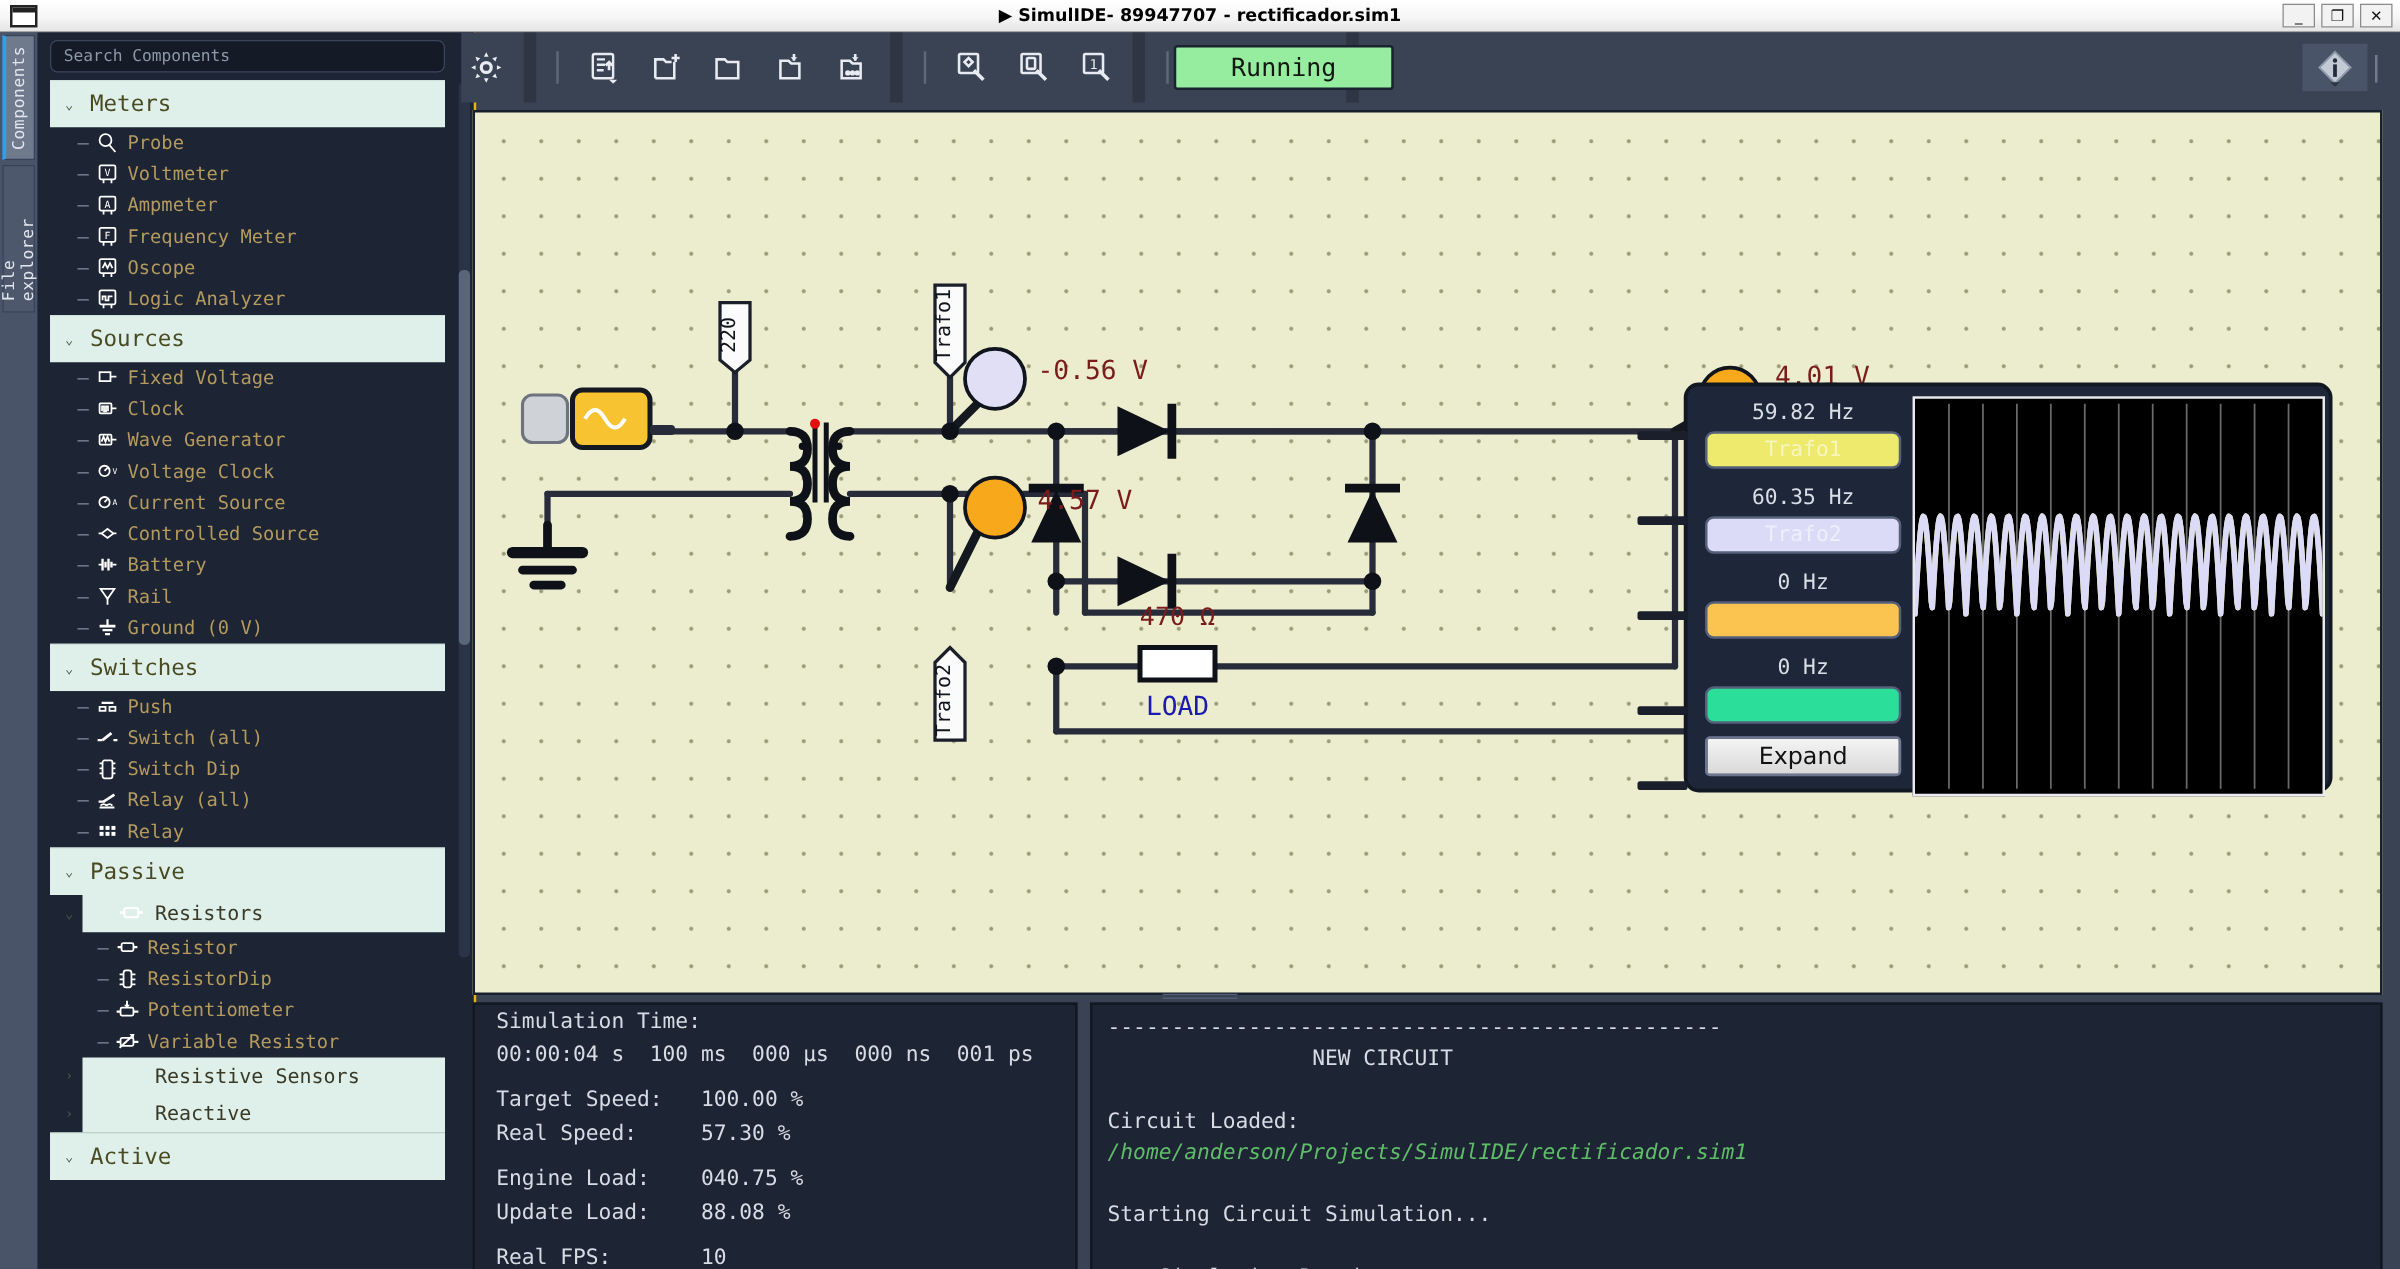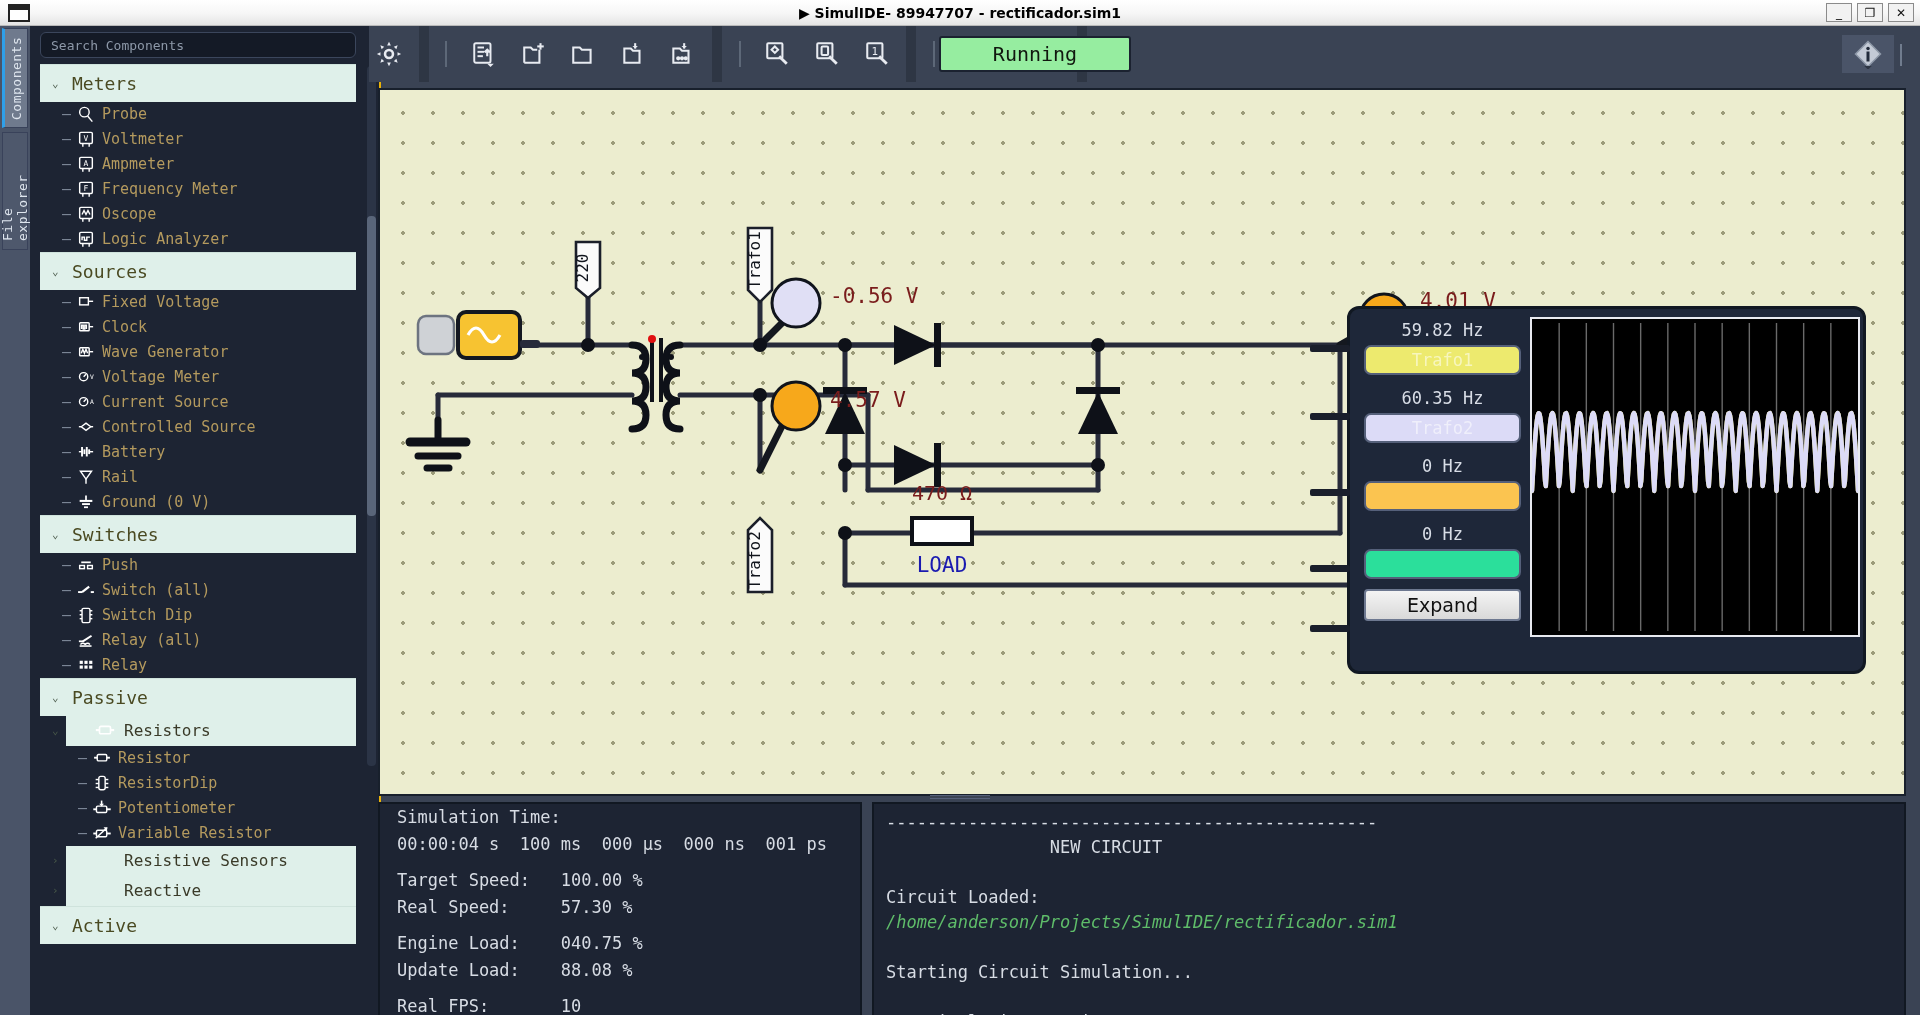--- a/index.html
+++ b/index.html
@@ -83,41 +83,41 @@
 
   
   .toolbar{position:absolute; left:369px; top:0; width:1551px; height:56px; background:#3a4354;}
   .tbtn{
     width:38px;height:38px; margin:9px 1px; display:inline-flex; align-items:center; justify-content:center;
     vertical-align:top; cursor:default;
   }
   .tsep{display:inline-block; width:2px; height:26px; background:#5d6878; margin:15px 7px; vertical-align:top;}
   .tgroupdiv{display:inline-block;width:10px;height:56px;background:#2e3644;vertical-align:top;}
   .runbox{
-    position:absolute; left:570px; top:10px; width:192px; height:36px;
+    position:absolute; left:570px; top:10px; width:176px; height:36px;
     background:#96eda0; border:2px solid #1b2230; border-radius:3px;
     display:flex; align-items:center; justify-content:center;
     font-size:20px; color:#11180f; font-family:"DejaVu Sans Mono",monospace;
   }
   .infobtn{position:absolute; right:26px; top:9px; width:52px; height:38px; background:#4a5468; display:flex;align-items:center;justify-content:center;}
   .infosep{position:absolute; right:18px; top:18px; width:2px;height:22px;background:#707c8e;}
 
   
   .canvaswrap{
     position:absolute; left:378px; top:62px; width:1528px; height:708px;
     background:#ecedcf; border:2px solid #18202c;
   }
   .dots{position:absolute;inset:0;
     background-image:radial-gradient(#9c9c7a 1.6px, transparent 1.7px);
     background-size:30px 30px; background-position:8px 8px;}
   .csvg{position:absolute;inset:0;}
 
   
   .scope{
-    position:absolute; left:1345px; top:278px; width:519px; height:368px;
+    position:absolute; left:1345px; top:278px; width:519px; height:328px;
     background:#1e2739; border:3px solid #111822; border-radius:12px;
   }
   .scope-left{position:absolute; left:10px; top:8px; width:165px; height:320px;}
   .sfreq{color:#d8dde6; font-size:17px; text-align:center; height:26px; line-height:26px;}
   .schan{height:30px; border-radius:7px; border:2px solid #55607a; margin:2px 4px 10px 4px;
          display:flex;align-items:center;justify-content:center; font-size:17px;}
   .expandbtn{
     margin:4px; height:32px; border-radius:4px; border:2px solid #6d7890;
     background:linear-gradient(to bottom,#f4f4f4,#d9d9d9); color:#111;
     display:flex;align-items:center;justify-content:center;
@@ -215,21 +215,21 @@
             </svg></span><span>Clock</span></div>
         <div class="item"><span class="dash">–</span><span class="ico"><svg width="20" height="19" viewBox="0 0 24 24">
               <rect x="4" y="6" width="12" height="10" rx="1" stroke="#ffffff" stroke-width="1.8" fill="none"></rect>
               <path d="M6 13 l2 -5 l2 5 l2 -5 l2 5" stroke="#ffffff" stroke-width="1.8" fill="none"></path>
               <line x1="16" y1="11" x2="21" y2="11" stroke="#ffffff" stroke-width="1.8" fill="none"></line>
             </svg></span><span>Wave Generator</span></div>
         <div class="item"><span class="dash">–</span><span class="ico"><svg width="20" height="19" viewBox="0 0 24 24">
               <circle cx="9" cy="11" r="5.2" stroke="#ffffff" stroke-width="1.8" fill="none"></circle>
               <line x1="9" y1="11" x2="12" y2="8" stroke="#ffffff" stroke-width="1.8" fill="none"></line>
               <text x="17" y="14" font-size="8" fill="#fff" font-family="DejaVu Sans Mono,monospace">V</text>
-            </svg></span><span>Voltage Meter</span></div>
+            </svg></span><span>Voltage Clock</span></div>
         <div class="item"><span class="dash">–</span><span class="ico"><svg width="20" height="19" viewBox="0 0 24 24">
               <circle cx="9" cy="11" r="5.2" stroke="#ffffff" stroke-width="1.8" fill="none"></circle>
               <line x1="9" y1="11" x2="12" y2="8" stroke="#ffffff" stroke-width="1.8" fill="none"></line>
               <text x="17" y="14" font-size="8" fill="#fff" font-family="DejaVu Sans Mono,monospace">A</text>
             </svg></span><span>Current Source</span></div>
         <div class="item"><span class="dash">–</span><span class="ico"><svg width="20" height="19" viewBox="0 0 24 24">
               <line x1="3" y1="11" x2="6" y2="11" stroke="#ffffff" stroke-width="1.8" fill="none"></line>
               <polygon points="6,11 12,6.5 18,11 12,15.5" stroke="#ffffff" stroke-width="1.8" fill="none"></polygon>
               <line x1="18" y1="11" x2="21" y2="11" stroke="#ffffff" stroke-width="1.8" fill="none"></line>
             </svg></span><span>Controlled Source</span></div>

